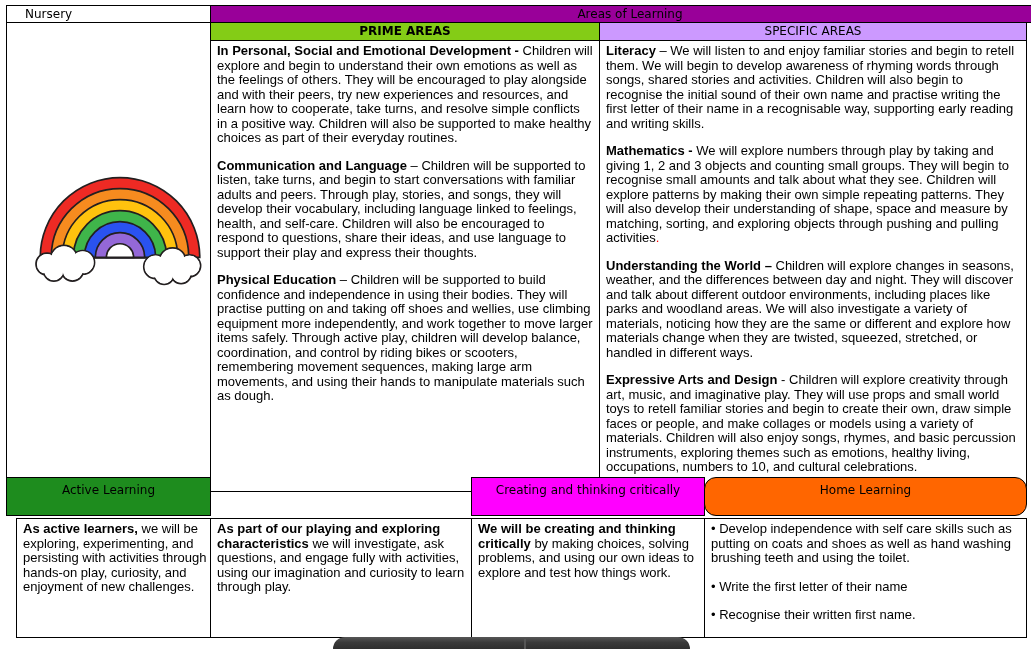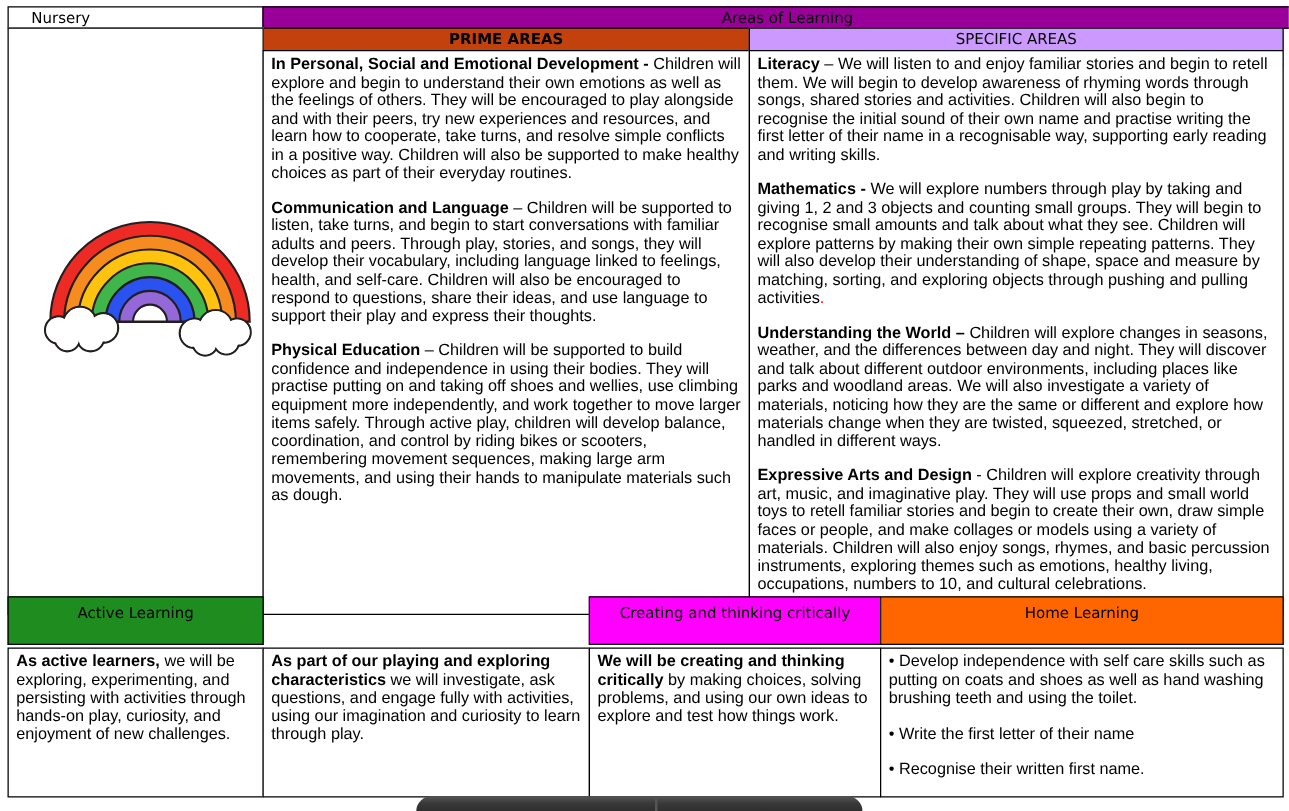--- a/index.html
+++ b/index.html
@@ -21,42 +21,42 @@
   #areas-title{left:210px;top:5px;width:840px;height:18px;line-height:16px;}
   #prime-hdr{left:210px;top:22px;width:390px;height:19px;line-height:17px;font-weight:bold;}
   #spec-hdr{left:599px;top:22px;width:428px;height:33px;line-height:17px;font-weight:normal;}
   #left-big{left:6px;top:22px;width:205px;height:470px;}
   #prime-body{left:210px;top:40px;width:390px;height:452px;padding:3px 6px;}
   #spec-body{left:599px;top:40px;width:428px;height:452px;padding:3px 6px;}
   .char-hdr{top:477px;height:39px;line-height:25px;}
   #h-active{left:6px;width:205px;}
   #h-playing{left:210px;width:262px;color:#fde047;margin-top:48px;}
   #h-creating{left:471px;width:234px;}
-  #h-home{left:704px;width:323px;}
+  #h-home{left:704px;width:323px;border-radius:12px;}
   .char-cell{top:518px;height:120px;padding:3px 6px;}
-  #c-active{left:6px;width:205px;}
+  #c-active{left:16px;width:205px;}
   #c-playing{left:210px;width:262px;}
   #c-creating{left:471px;width:234px;}
   #c-home{left:704px;width:323px;}
   #rainbow-wrap{position:absolute;left:28px;top:152px;width:170px;height:112px;}
   #toolbar{
     position:absolute;left:333px;top:637px;width:357px;height:12px;
     border-radius:14px 14px 0 0;
     background:linear-gradient(#565656,#3a3a3a 45%,#2e2e2e);
   }
   #toolbar .divider{position:absolute;left:191px;top:2px;bottom:0;width:2px;background:#555;}
 </style>
 </head>
 <body>
 
 <div class="cell comic" id="nursery">Nursery</div>
 
 <div class="cell comic hdr" id="areas-title" style="background-color: rgb(153, 0, 153);">Areas of Learning</div>
 
-<div class="cell comic hdr" id="prime-hdr" style="background-color: #c2410c;">PRIME AREAS</div>
+<div class="cell comic hdr" id="prime-hdr" style="background-color: #84cc16;">PRIME AREAS</div>
 <div class="cell comic hdr" id="spec-hdr" style="background-color: rgb(204, 153, 255);">SPECIFIC AREAS</div>
 
 <div class="cell" id="left-big">
   <div id="rainbow-wrap">
     <svg width="170" height="112" viewBox="0 0 200 132" xmlns="http://www.w3.org/2000/svg">
       <g stroke="#231f20" stroke-width="2">
         <path d="M6 97 A94 94 0 0 1 194 97 Z" style="fill: rgb(238, 42, 36);"></path>
         <path d="M19 97 A81 81 0 0 1 181 97 Z" style="fill: rgb(246, 139, 31);"></path>
         <path d="M32 97 A68 68 0 0 1 168 97 Z" style="fill: rgb(255, 194, 14);"></path>
         <path d="M45 97 A55 55 0 0 1 155 97 Z" style="fill: rgb(63, 181, 74);"></path>

